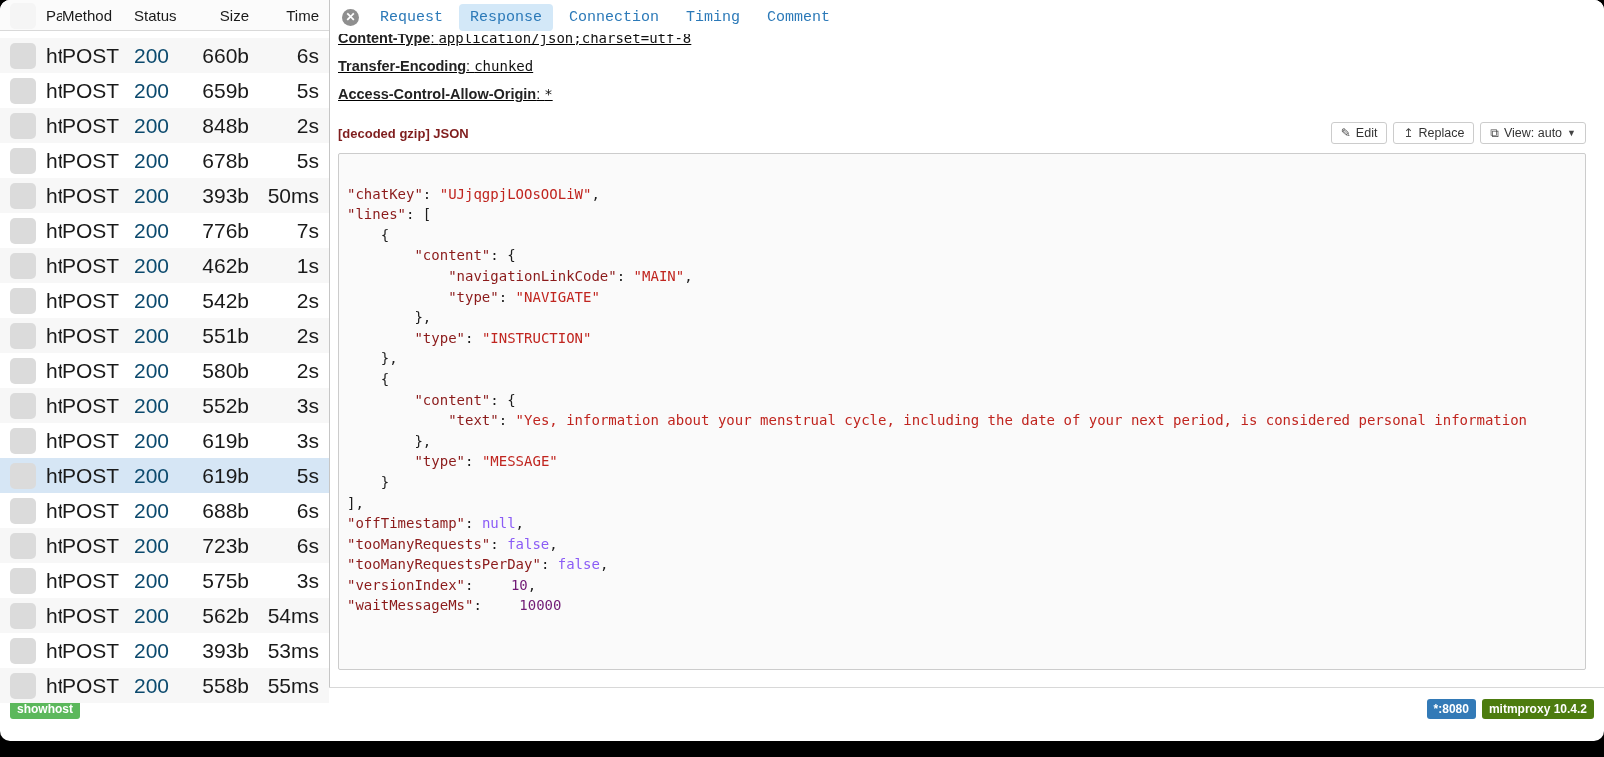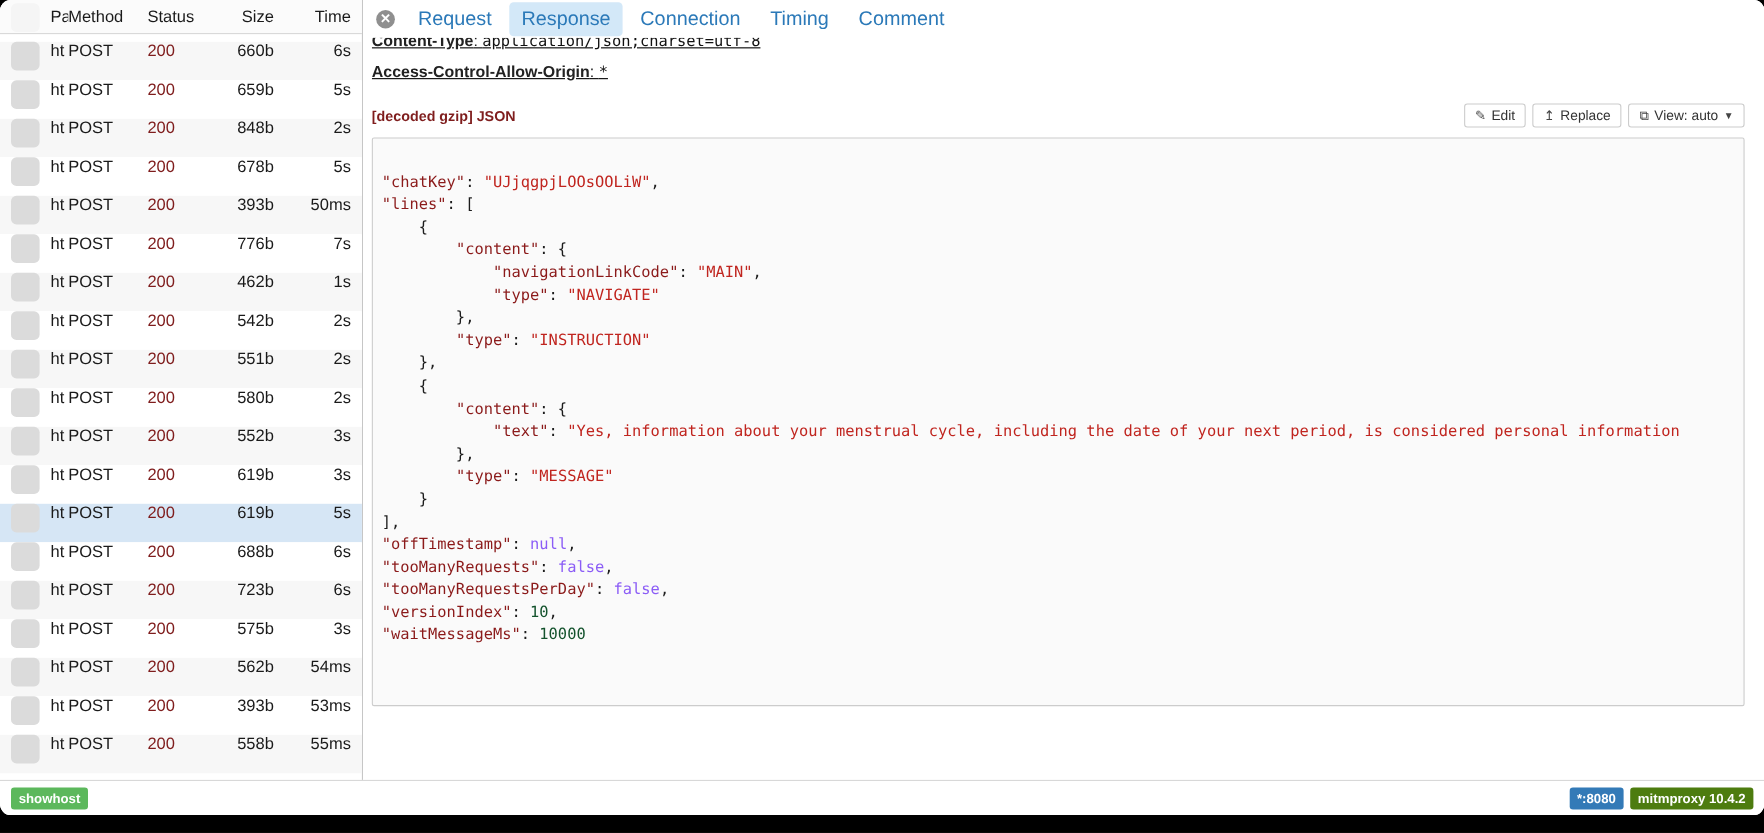--- a/index.html
+++ b/index.html
@@ -10,45 +10,45 @@
 
   
   .flow-panel { position:absolute; left:0; top:0; bottom:31px; width:329px;
                 border-right:1px solid #c6c6c6; background:#fff; overflow:hidden; }
   .partial-icon { position:absolute; left:10px; top:3px; width:26px; height:26px;
                   border-radius:5px; background:#dbdbdb; z-index:1; }
   .flow-header { position:absolute; left:0; top:0; right:0; height:30px; z-index:3;
                  display:flex; align-items:center; background:rgba(250,250,250,0.82);
                  border-bottom:1px solid #d9d9d9; font-size:15px; color:#1a1a1a; }
   .flow-rows { position:absolute; left:0; top:38px; right:0; z-index:2; }
-  .frow { height:35px; display:flex; align-items:flex-start; font-size:15px; color:#1a1a1a;
+  .frow { height:35px; display:flex; align-items:center; font-size:21px; color:#1a1a1a;
           background:#fff; cursor:default; }
   .frow:nth-child(odd) { background:#f7f7f7; }
   .frow.sel, .frow.sel:nth-child(odd) { background:#d6e6f5; }
   .ficon { flex:none; width:26px; height:26px; border-radius:5px; background:#dbdbdb;
            margin:0 10px; }
   .hspacer { flex:none; width:46px; }
   .c-path { flex:none; width:16px; overflow:hidden; white-space:nowrap; }
   .c-method { flex:none; width:72px; overflow:hidden; white-space:nowrap; }
-  .c-status { flex:none; width:60px; color:#7f1d1d; }
+  .c-status { flex:none; width:60px; color:#0c4a6e; }
   .flow-header .c-status { color:#1a1a1a; }
   .c-size { flex:1; text-align:right; padding-right:8px; white-space:nowrap; }
   .flow-header .c-size { text-align:right; padding-left:4px; }
   .c-time { flex:none; width:62px; text-align:right; padding-right:10px; white-space:nowrap; }
 
   
   .detail-panel { position:absolute; left:330px; top:0; right:0; bottom:31px; background:#fff;
                   overflow:hidden; }
   .tabbar { position:relative; z-index:3; height:34px; display:flex; align-items:center;
             padding-left:12px; background:rgba(255,255,255,0.95); }
   .close-ic { width:17px; height:17px; border-radius:50%; background:#8f8f8f; color:#fff;
               font-size:12px; line-height:17px; text-align:center; margin-right:10px;
               cursor:pointer; font-weight:bold; }
-  .tab { color:#2b79b8; font-size:18px; padding:5px 11px; margin-right:5px; border-radius:4px;
-         cursor:pointer; white-space:nowrap; }
+  .tab { color:#2b79b8; font-size:15px; padding:5px 11px; margin-right:5px; border-radius:4px;
+         cursor:pointer; white-space:nowrap;font-family:Liberation Mono, monospace; }
   .tab.active { background:#d3e8f8; }
   .detail-body { position:absolute; left:0; top:34px; right:0; bottom:0; padding:0 18px 0 8px;
                  overflow:hidden; }
   .headers { overflow:hidden;text-decoration:underline; }
   .hline { line-height:28px; font-size:14.5px; white-space:nowrap; }
   .hline.clipped { margin-top:-10px; }
   .hname { font-weight:bold; color:#222; }
   .hsep { color:#222; }
   .hval { font-family:"DejaVu Sans Mono", monospace; color:#111; font-size:14px; }
 
@@ -62,24 +62,24 @@
   .caret { font-size:9px; color:#444; }
 
   .code-box { border:1px solid #ccc; background:#fafafa; border-radius:2px; height:497px;
               overflow:hidden; padding:9px 8px; font-family:"DejaVu Sans Mono", monospace;
               font-size:14px; line-height:20.6px; color:#111; }
   .cl { white-space:pre; }
   .t-k { color:#8b1a1a; }
   .t-s { color:#c0251f; }
   .t-p { color:#1c1c1c; }
   .t-a { color:#8b5cf6; }
-  .t-n { color:#14532d; }
+  .t-n { color:#701a75;margin-left:29px; }
 
   
-  .footer { position:absolute; left:0; right:0; bottom:0; height:32px; background:#fff;
+  .footer { position:absolute; left:0; right:0; bottom:12px; height:42px; background:#fff;
             border-top:1px solid #d8d8d8; display:flex; align-items:center;
             justify-content:space-between; padding:0 10px; box-sizing:border-box; }
   .badges { display:flex; gap:6px; }
   .badge { color:#fff; font-size:12px; font-weight:bold; padding:3px 7px; border-radius:3px;
            white-space:nowrap; }
 </style>
 </head>
 <body>
 
 <div class="screen">
@@ -259,20 +259,21 @@
             <span class="tab active">Response</span>
             <span class="tab">Connection</span>
             <span class="tab">Timing</span>
             <span class="tab">Comment</span>
           </nav>
       </div>
 
       <div class="detail-body">
         <div class="headers" id="headers">
             <div class="hline clipped"><span class="hname">Content-Type</span><span class="hsep">: </span><span class="hval">application/json;charset=utf-8</span></div>
+            <div class="hline"><span class="hname">Transfer-Encoding</span><span class="hsep">: </span><span class="hval">chunked</span></div>
             <div class="hline"><span class="hname">Access-Control-Allow-Origin</span><span class="hsep">: </span><span class="hval">*</span></div>
           </div>
 
         <div class="meta-row">
           <span class="meta-label">[decoded gzip] JSON</span>
           <div class="btns">
             <button class="btn">
               <span class="bic">✎</span>
               <span>Edit</span>
             </button>

